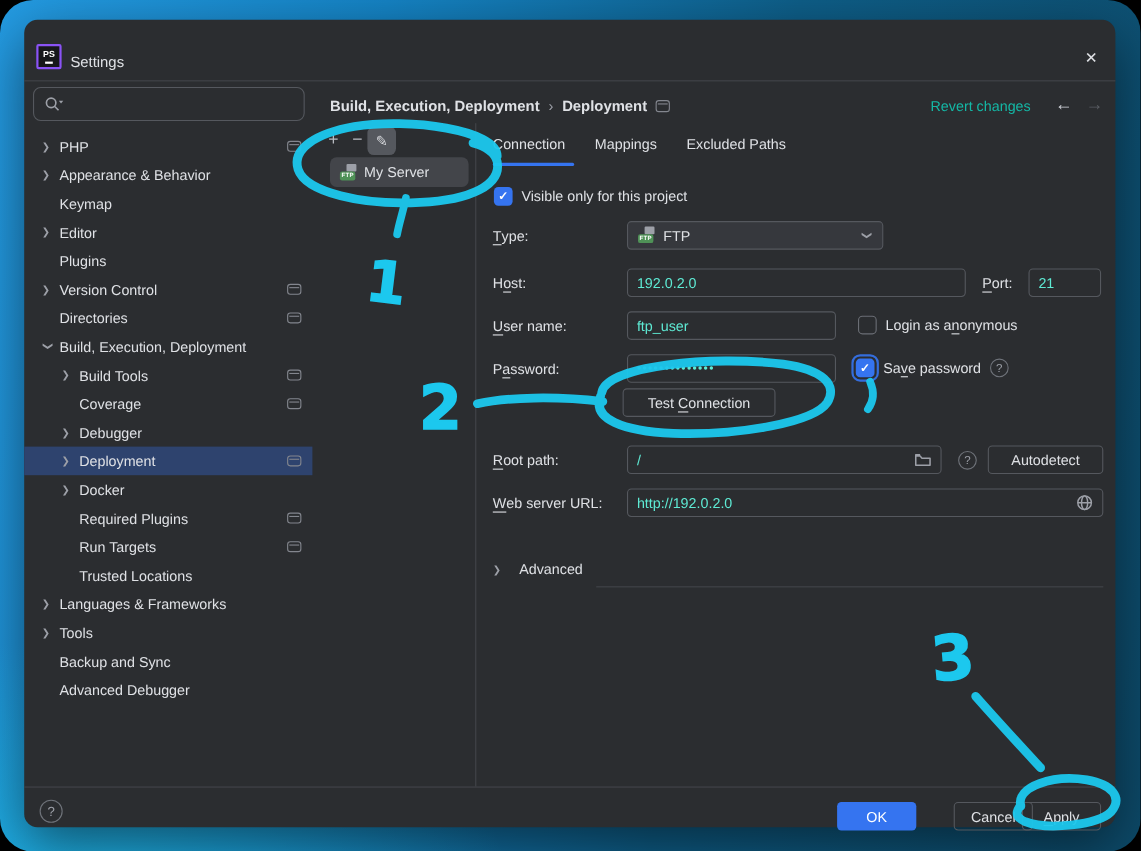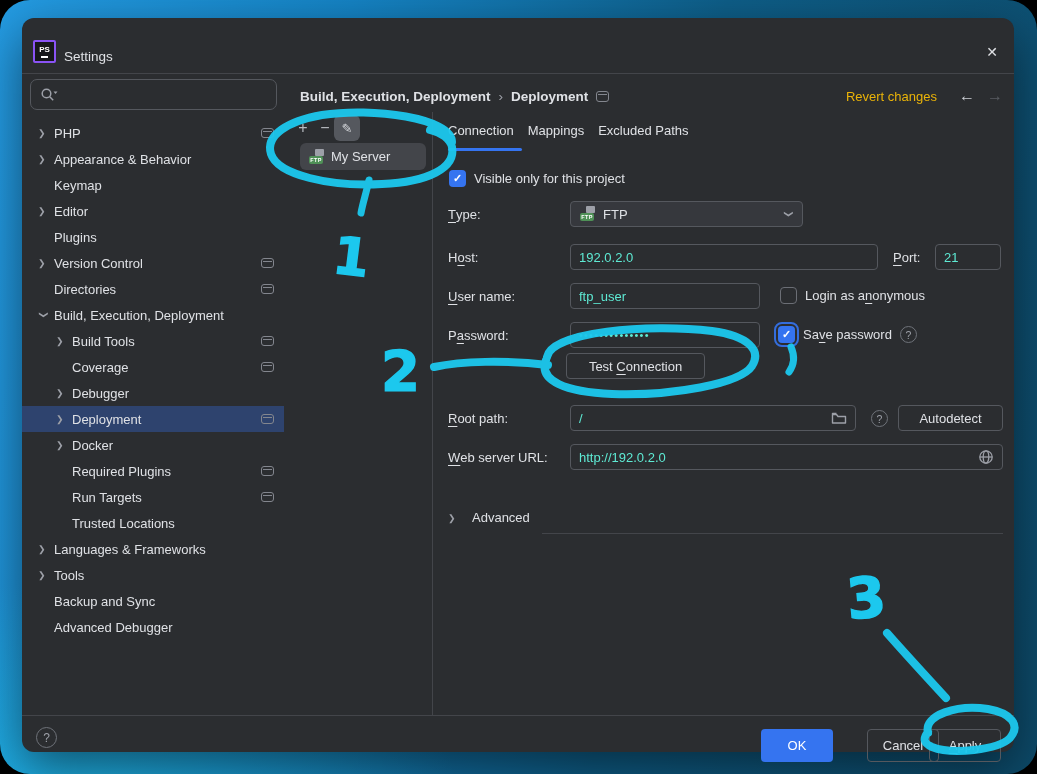--- a/index.html
+++ b/index.html
@@ -40,21 +40,21 @@
     border:1.4px solid #83868e; border-radius:3px; position:relative; flex:0 0 13px; }
   .card-ic::before { content:""; position:absolute; left:1px; right:1px; top:2px;
     border-top:1.4px solid #83868e; }
 
   
   .breadcrumb { left:278px; top:55px; height:22px; display:flex; align-items:center;
     gap:8px; font-weight:bold; font-size:13.5px; }
   .bc-sep { color:#9da0a8; font-weight:normal; }
   .bc-ic { width:13px; height:11px; border:1.4px solid #83868e; border-radius:3px; position:relative; }
   .bc-ic::before { content:""; position:absolute; left:1px; right:1px; top:2px; border-top:1.4px solid #83868e; }
-  .revert { right:77px; top:55px; height:22px; display:flex; align-items:center; color:#eab308; cursor:pointer; }
+  .revert { right:77px; top:55px; height:22px; display:flex; align-items:center; color:#14b8a6; cursor:pointer; }
   .nav-arrow { top:55px; height:22px; display:flex; align-items:center; font-size:16px; }
   .nav-back { right:39px; color:#ced0d6; }
   .nav-fwd { right:11px; color:#5a5d63; }
 
   
   .tb-icon { top:85px; width:22px; height:26px; display:flex; align-items:center;
     justify-content:center; color:#b7bac0; font-size:16px; cursor:pointer; }
   .edit-btn { left:312px; top:85px; width:26px; height:26px; background:#55585e;
     border-radius:6px; display:flex; align-items:center; justify-content:center;
     color:#d6d8dc; font-size:13px; cursor:pointer; }
@@ -63,21 +63,21 @@
   .ftp-ic { width:16px; height:16px; position:relative; flex:0 0 16px; }
   .ftp-ic .page { position:absolute; right:1px; top:0; width:9px; height:7px; background:#9da0a8; border-radius:1px; }
   .ftp-ic .badge { position:absolute; left:0; bottom:1px; width:14px; height:8px; background:#4f9157;
     border-radius:2px; color:#fff; font-size:5.5px; font-weight:bold; display:flex;
     align-items:center; justify-content:center; letter-spacing:.3px; }
 
   .vdiv { left:410px; top:82px; width:1px; height:603px; background:#43454a; }
   .hdiv-bottom { left:0; top:685px; width:100%; height:1px; background:#43454a; }
 
   
-  .tabs { left:426px; top:93px; display:flex; gap:14px; }
+  .tabs { left:426px; top:93px; display:flex; gap:27px; }
   .tab { padding-bottom:14px; cursor:pointer; }
   .tab-underline { left:426px; top:118px; width:74px; height:3px; border-radius:2px; background:#3574f0; }
 
   
   .lbl { left:426px; height:26px; display:flex; align-items:center; }
   .mn { text-decoration:underline; text-underline-offset:2.5px; }
   .field { border:1px solid #55585e; border-radius:4px; height:26px; display:flex;
     align-items:center; padding:0 8px; color:#5eead4; cursor:text; }
   .dropdown { left:548px; top:171px; width:233px; height:26px; background:#36383d;
     border:1px solid #55585e; border-radius:4px; display:flex; align-items:center;
@@ -92,21 +92,21 @@
   .help-ic { width:17px; height:17px; border:1.3px solid #6f737a; border-radius:50%;
     color:#9da0a8; font-size:10.5px; display:flex; align-items:center; justify-content:center; }
   .btn { border:1px solid #55585e; border-radius:4px; height:26px; display:flex;
     align-items:center; justify-content:center; color:#dfe1e5; cursor:pointer; }
   .pw { font-size:11px; letter-spacing:1.2px; }
   .adv-line { left:520px; top:503px; width:461px; height:1px; background:#43454a; }
 
   
   .footer-help { left:14px; top:697px; width:21px; height:21px; border:1.3px solid #6f737a;
     border-radius:50%; color:#9da0a8; font-size:12px; display:flex; align-items:center; justify-content:center; }
-  .fbtn { top:699px; width:72px; height:33px; border-radius:4px; font-size:13px;
+  .fbtn { top:699px; width:72px; height:26px; border-radius:4px; font-size:13px;
     display:flex; align-items:center; justify-content:center; cursor:pointer; }
   .fbtn.primary { background:#3574f0; color:#fff; border:none; }
   .fbtn.secondary { border:1px solid #55585e; color:#dfe1e5; }
 
   svg.icon { display:block; }
   .annot { position:absolute; inset:0; pointer-events:none; z-index:50; }
   .annot text { font-family:"DejaVu Sans", sans-serif; font-weight:bold; }
 </style>
 </head>
 <body>

